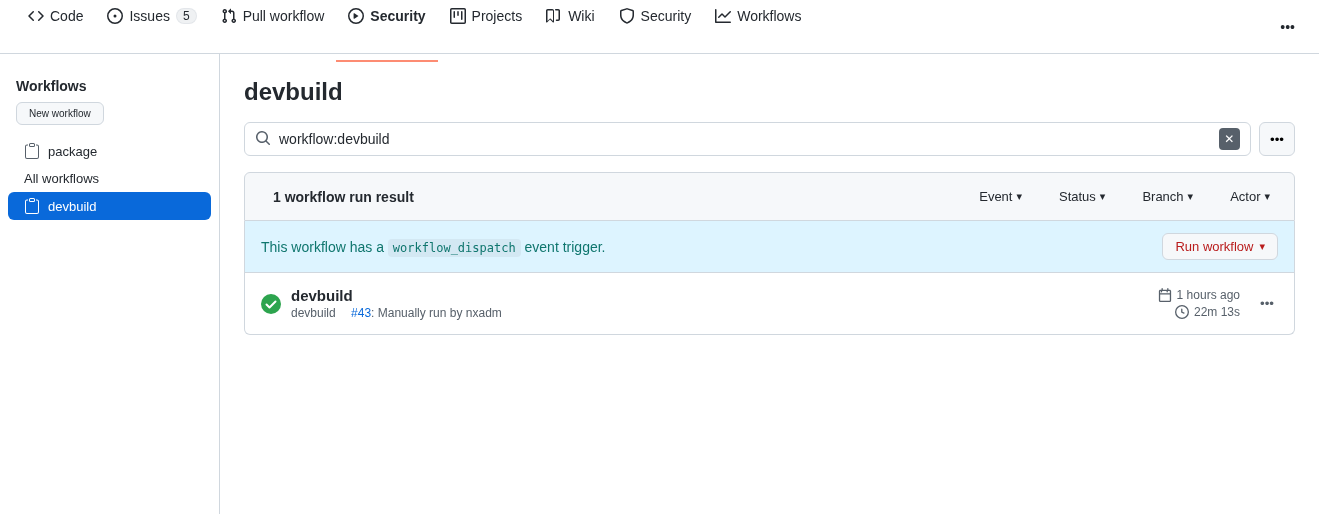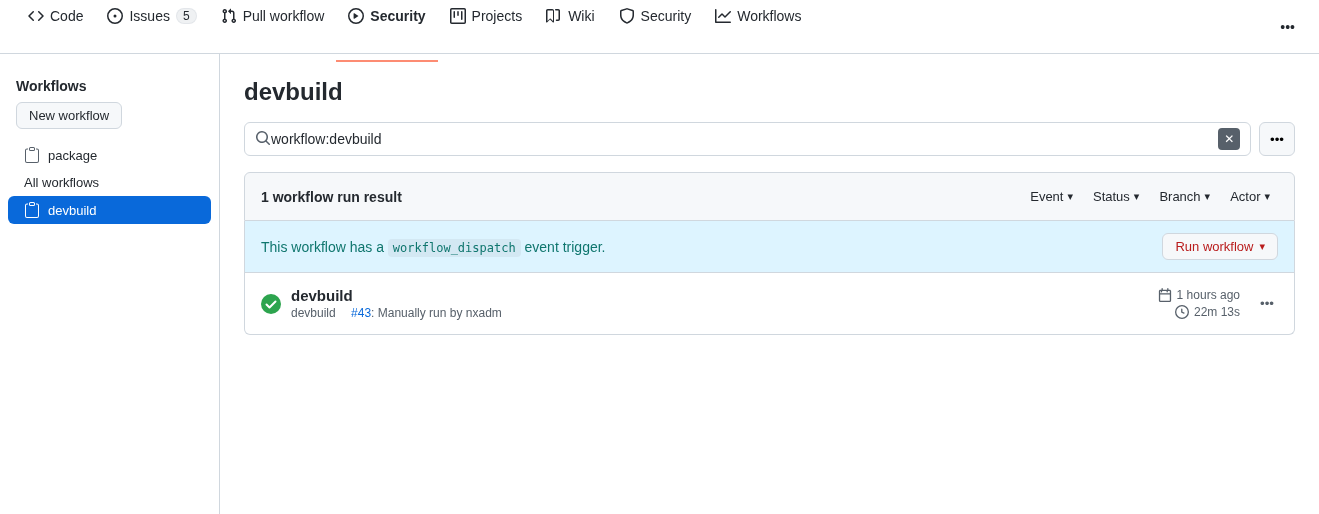--- a/index.html
+++ b/index.html
@@ -65,21 +65,21 @@
       font-weight: 600;
       padding: 8px 16px;
       color: #24292f;
     }
     .sidebar-btn {
       margin: 0 16px 12px 16px;
     }
     .new-workflow-btn {
       display: inline-block;
       padding: 5px 12px;
-      font-size: 13px;
+      font-size: 10px;
       font-weight: 500;
       border: 1px solid #d0d7de;
       border-radius: 6px;
       cursor: pointer;
       background: #f6f8fa;
       color: #24292f;
     }
 
     .sidebar-link {
       display: flex;
@@ -127,21 +127,21 @@
       margin-bottom: 16px;
     }
     .search-input-wrapper {
       display: flex;
       align-items: center;
       border: 1px solid #d0d7de;
       border-radius: 6px;
       padding: 5px 10px;
       flex: 1;
       background: #fff;
-      gap: 0;
+      gap: 8px;
     }
     .search-input-wrapper input {
       border: none;
       outline: none;
       font-size: 14px;
       color: #24292f;
       width: 100%;
       background: transparent;
     }
     .clear-btn {
@@ -177,24 +177,25 @@
       justify-content: space-between;
       background: #f6f8fa;
       border: 1px solid #d0d7de;
       border-radius: 6px 6px 0 0;
       padding: 12px 16px;
     }
     .results-count {
       font-size: 14px;
       font-weight: 600;
       color: #24292f;
+      margin-left: 12px;
     }
     .filter-group {
       display: flex;
-      gap: 4px;
+      gap: 21px;
     }
     .filter-btn {
       display: flex;
       align-items: center;
       gap: 4px;
       font-size: 13px;
       color: #24292f;
       cursor: pointer;
       padding: 4px 8px;
       border-radius: 6px;

